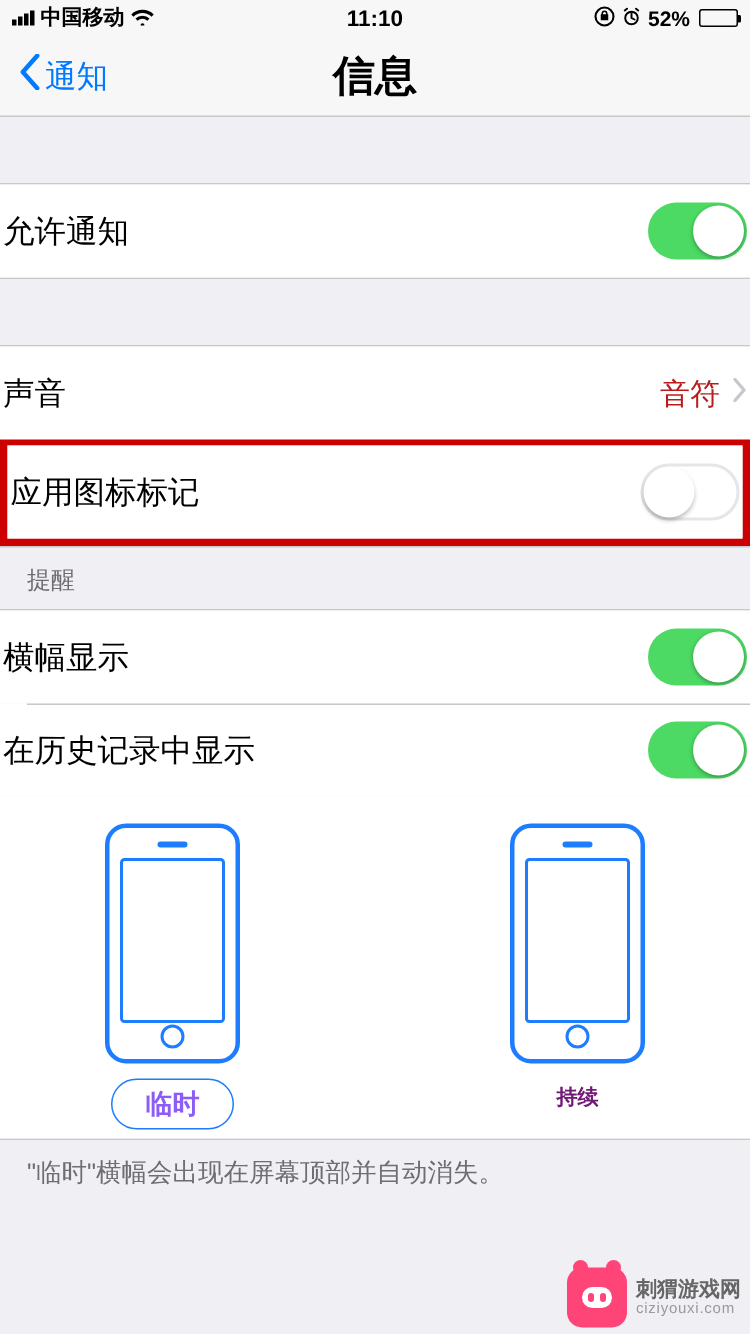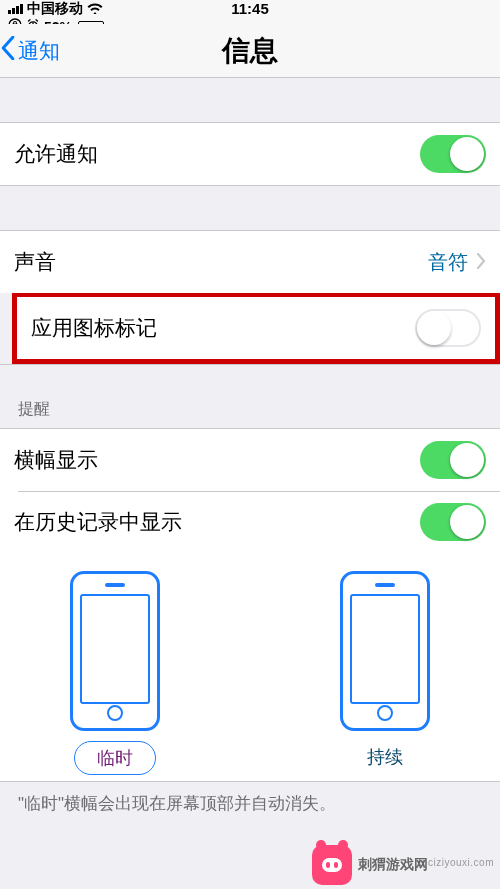--- a/index.html
+++ b/index.html
@@ -9,27 +9,26 @@
     background: #efeff4;
     font-family: -apple-system, "Helvetica Neue", Arial, sans-serif;
     position: relative;
     overflow: hidden;
     color: #000;
   }
   
   .status-bar {
     height: 24px;
     display: flex;
-    align-items: flex-start;
+    align-items: center;
     justify-content: space-between;
     padding: 0 8px;
     font-size: 14px;
     font-weight: 600;
     background: #f7f7f8;
-    flex-direction: column;
   }
   .status-left, .status-right { display: flex; align-items: center; gap: 4px; }
   .status-center { position: absolute; left: 0; right: 0; text-align: center; pointer-events: none; font-size: 15px; font-weight: 600; }
   .signal-bars { display: inline-flex; gap: 1px; align-items: flex-end; }
   .signal-bars i { width: 3px; background: #000; display: inline-block; }
   .signal-bars i:nth-child(1){height:4px}
   .signal-bars i:nth-child(2){height:6px}
   .signal-bars i:nth-child(3){height:8px}
   .signal-bars i:nth-child(4){height:10px}
   .wifi { font-size: 13px; }
@@ -40,64 +39,63 @@
   .battery::after { content:""; position:absolute; right:-3px; top:3px; width:2px; height:5px; background:#000; border-radius:0 1px 1px 0;}
   .battery .fill { background:#000; height:100%; width:71%; }
   
   .nav-header {
     height: 54px; background:#f7f7f8;
     border-bottom: 1px solid #c8c7cc;
     display:flex; align-items:center; justify-content:center;
     position: relative;
   }
   .nav-back {
-    position:absolute; left:0; top:0; bottom:0;
+    position:absolute; left:12px; top:0; bottom:0;
     display:flex; align-items:center; gap:2px;
     color:#007aff; font-size:21px;
   }
   .nav-back svg { width:16px; height:24px; }
   .nav-title { font-size:28px; font-weight:600; }
   
   .spacer { height: 44px; }
   .group-header {
     font-size:16px; color:#6d6d72;
     padding: 8px 18px 8px;
   }
   .cell {
     background:#fff; min-height:62px;
     display:flex; align-items:center; justify-content:space-between;
-    padding: 0 14px;
+    padding: 0 2px;
     font-size:21px;
     position:relative;
   }
   .cell + .cell::before {
     content:""; position:absolute; left:18px; right:0; top:0;
     height:1px; background:#c8c7cc;
   }
   .group {
     border-top:1px solid #c8c7cc;
     border-bottom:1px solid #c8c7cc;
   }
-  .cell .right { display:flex; align-items:center; gap:8px; color:#0369a1; font-size:20px;justify-content:flex-end;}
+  .cell .right { display:flex; align-items:center; gap:8px; color:#b91c1c; font-size:20px;justify-content:flex-end;}
   .chevron svg{ width:10px; height:16px; }
   
   .toggle { width:66px; height:38px; border-radius:19px; position:relative; }
   .toggle .knob {
     width:34px; height:34px; background:#fff; border-radius:50%;
     position:absolute; top:2px; box-shadow:0 1px 3px rgba(0,0,0,.35);
   }
   .toggle.on { background:#4cd964; }
   .toggle.on .knob { right:2px; }
   .toggle.off { background:#fff; border:2px solid #e5e5ea; }
   .toggle.off .knob { left:0px; top:0px; box-shadow:0 2px 3px rgba(0,0,0,.25);}
   
   .highlight-box {
     border: 5px solid #c00;
     margin-top:-1px;
-    margin-left:12px;
   }
   
   .banner-row {
     background:#fff; display:flex; justify-content:space-around;
     padding: 18px 0 6px; gap: 40px;
   }
   .banner-opt { display:flex; flex-direction:column; align-items:center; gap:10px;}
   .phone-outline {
     width:90px; height:160px; border:3px solid #1e7dff; border-radius:14px;
     position:relative;
@@ -109,23 +107,23 @@
   .phone-outline::after {
     content:""; position:absolute; bottom:7px; left:50%; transform:translateX(-50%);
     width:12px; height:12px; border:2px solid #1e7dff; border-radius:50%;
   }
   .phone-outline .screen {
     position:absolute; top:20px; bottom:24px; left:7px; right:7px;
     border:2px solid #1e7dff; border-radius:3px;
   }
   .pill-label {
     min-width:80px; padding:4px 22px; border:1.5px solid #1e7dff; border-radius:18px;
-    color:#701a75; font-size:18px; text-align:center;
-  }
-  .plain-label { color:#0c4a6e; font-size:18px; padding:4px 22px;}
+    color:#8b5cf6; font-size:18px; text-align:center;font-weight:bold;
+  }
+  .plain-label { color:#701a75; font-size:14px; padding:4px 22px;font-weight:bold;}
   .footer-hint {
     font-size:17px; color:#6d6d72; padding: 10px 18px 0;
   }
   
   .watermark {
     position:absolute; right:6px; bottom:4px;
     display:flex; align-items:center; gap:6px;
     font-size:14px; color:#9a9a9a;
   }
   .watermark .pig {
@@ -138,21 +136,21 @@
   }
   .watermark .pig::before{ left:4px;} .watermark .pig::after{ right:4px;}
   .watermark .snout{
     width:20px; height:14px; background:#fff; border-radius:7px; position:relative;
   }
   .watermark .snout::before, .watermark .snout::after{
     content:""; position:absolute; width:4px; height:6px; background:#ff4477;
     border-radius:2px; top:4px;
   }
   .watermark .snout::before{left:4px;} .watermark .snout::after{right:4px;}
-  .watermark .wm-text{ display:flex; line-height:1.1;}
+  .watermark .wm-text{ display:flex; flex-direction:column; line-height:1.1;}
   .watermark .wm-text span:first-child{ color:#666; font-weight:700;}
   .watermark .wm-text span:last-child{ font-size:10px; letter-spacing:.5px;}
 </style>
 </head>
 <body>
 
 <div class="status-bar">
   <div class="status-left">
     <span class="signal-bars">
         <i></i>
@@ -160,21 +158,21 @@
         <i></i>
         <i></i>
       </span>
     <span>中国移动</span>
     <span class="wifi">
       <svg width="16" height="12" viewBox="0 0 16 12">
           <path d="M8 10.5a1.3 1.3 0 100 2.6 1.3 1.3 0 000-2.6zM3.3 7.4a6.7 6.7 0 019.4 0l-1.5 1.5a4.6 4.6 0 00-6.5 0zM.5 4.6a10.6 10.6 0 0115 0L14 6.1a8.5 8.5 0 00-12 0z" fill="#000"></path>
         </svg>
     </span>
   </div>
-  <div class="status-center">11:45</div>
+  <div class="status-center">11:10</div>
   <div class="status-right">
     <span>
       <svg width="14" height="14" viewBox="0 0 14 14">
           <circle cx="7" cy="7" r="6" fill="none" stroke="#000" stroke-width="1.4"></circle>
           <path d="M5 5.5V5a2 2 0 114 0v.5h.5v4h-5v-4H5zm1 0h2V5a1 1 0 10-2 0v.5z" fill="#000"></path>
         </svg>
     </span>
     <span>
       <svg width="14" height="14" viewBox="0 0 14 14">
           <circle cx="7" cy="8" r="4.2" fill="none" stroke="#000" stroke-width="1.3"></circle>
@@ -227,21 +225,21 @@
   <div class="highlight-box">
     <div class="cell">
       <span>应用图标标记</span>
       <span class="toggle off">
           <span class="knob"></span>
         </span>
     </div>
   </div>
 </div>
 
-<div class="group-header" style="padding-top:34px;">提醒</div>
+<div class="group-header" style="padding-top:12px;">提醒</div>
 <div class="group">
   <div class="cell">
     <span>横幅显示</span>
     <span class="toggle on">
         <span class="knob"></span>
       </span>
   </div>
   <div class="cell">
     <span>在历史记录中显示</span>
     <span class="toggle on">

